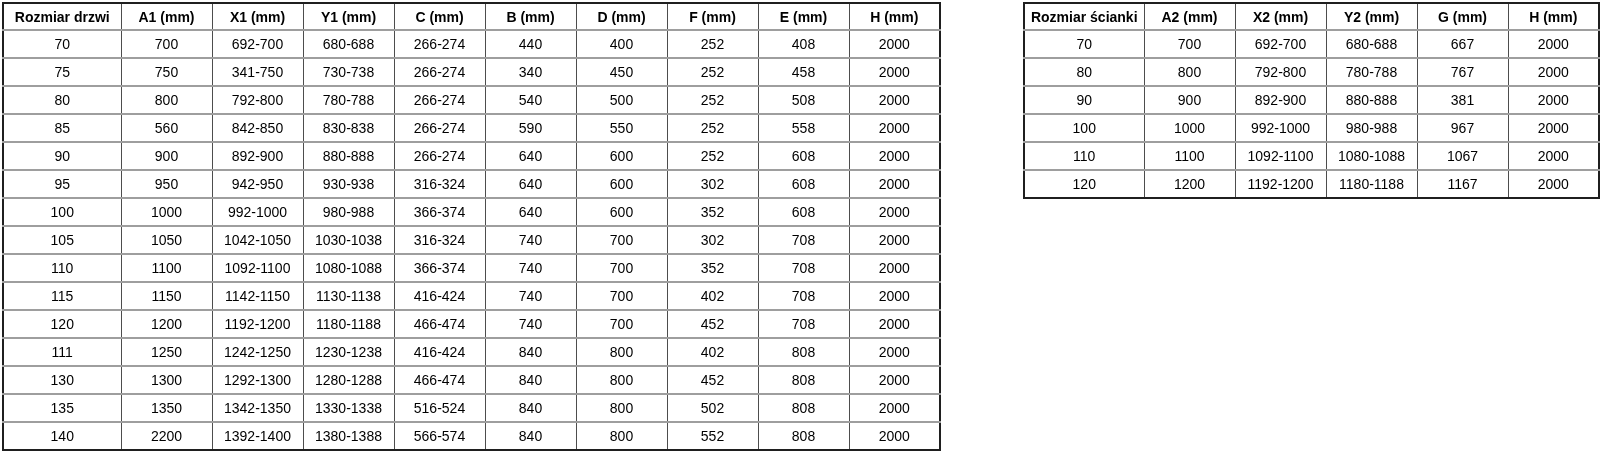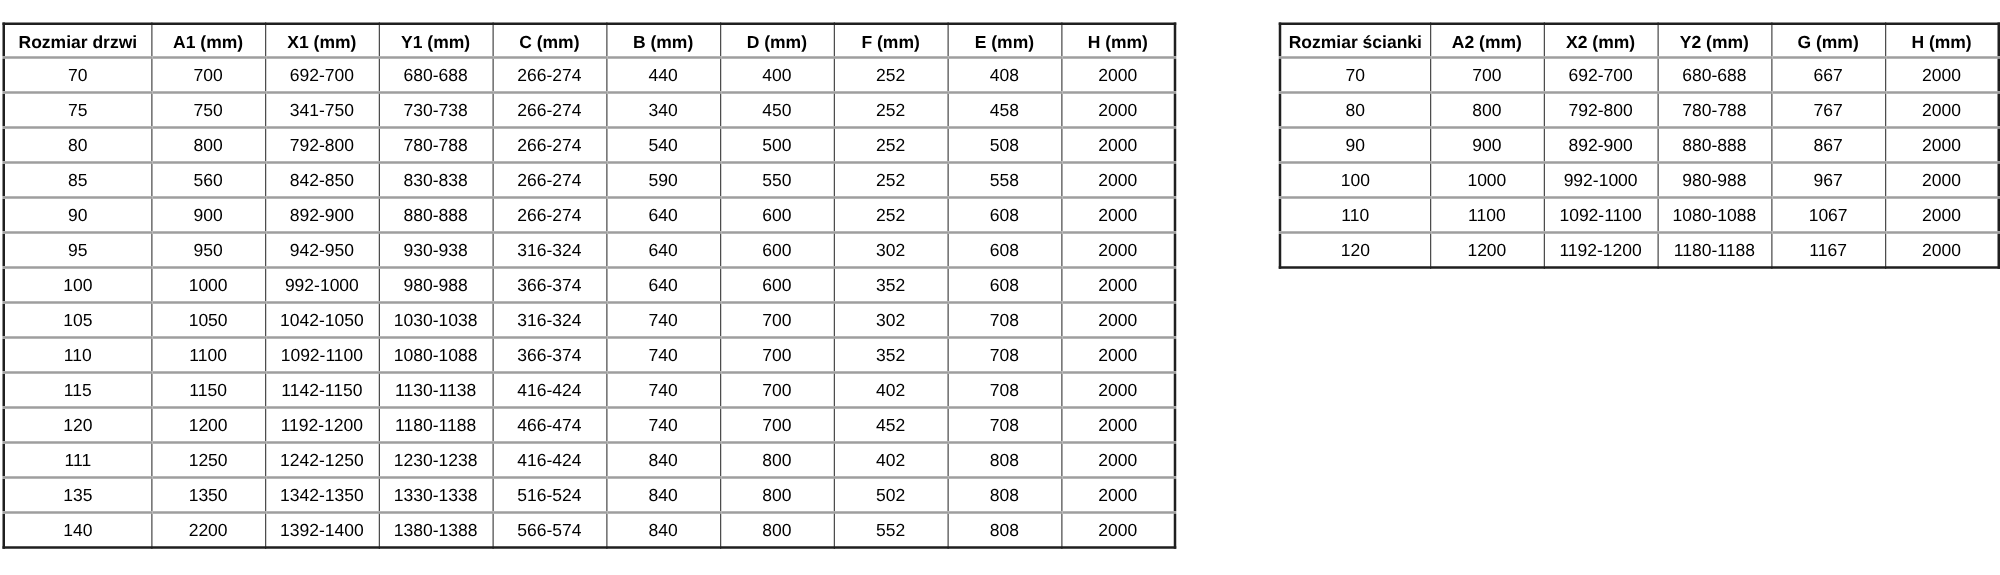--- a/index.html
+++ b/index.html
@@ -7,21 +7,21 @@
     padding: 0;
     background: #ffffff;
     width: 1600px;
     height: 460px;
     font-family: "Liberation Sans", sans-serif;
     position: relative;
     overflow: hidden;
   }
   .table-wrap {
     position: absolute;
-    top: 18px;
+    top: 2px;
   }
   #wrap-doors { left: 2px; }
   #wrap-walls { left: 1023px; }
   table.spec {
     border-collapse: collapse;
     table-layout: fixed;
     background: #ffffff;
     border: 2px solid #1f1f1f;
   }
   table.spec col { width: 91px; }
@@ -218,20 +218,32 @@
           <td>1242-1250</td>
           <td>1230-1238</td>
           <td>416-424</td>
           <td>840</td>
           <td>800</td>
           <td>402</td>
           <td>808</td>
           <td>2000</td>
         </tr>
         <tr>
+          <td>130</td>
+          <td>1300</td>
+          <td>1292-1300</td>
+          <td>1280-1288</td>
+          <td>466-474</td>
+          <td>840</td>
+          <td>800</td>
+          <td>452</td>
+          <td>808</td>
+          <td>2000</td>
+        </tr>
+        <tr>
           <td>135</td>
           <td>1350</td>
           <td>1342-1350</td>
           <td>1330-1338</td>
           <td>516-524</td>
           <td>840</td>
           <td>800</td>
           <td>502</td>
           <td>808</td>
           <td>2000</td>
@@ -287,21 +299,21 @@
           <td>792-800</td>
           <td>780-788</td>
           <td>767</td>
           <td>2000</td>
         </tr>
         <tr>
           <td>90</td>
           <td>900</td>
           <td>892-900</td>
           <td>880-888</td>
-          <td>867</td>
+          <td>381</td>
           <td>2000</td>
         </tr>
         <tr>
           <td>100</td>
           <td>1000</td>
           <td>992-1000</td>
           <td>980-988</td>
           <td>967</td>
           <td>2000</td>
         </tr>

